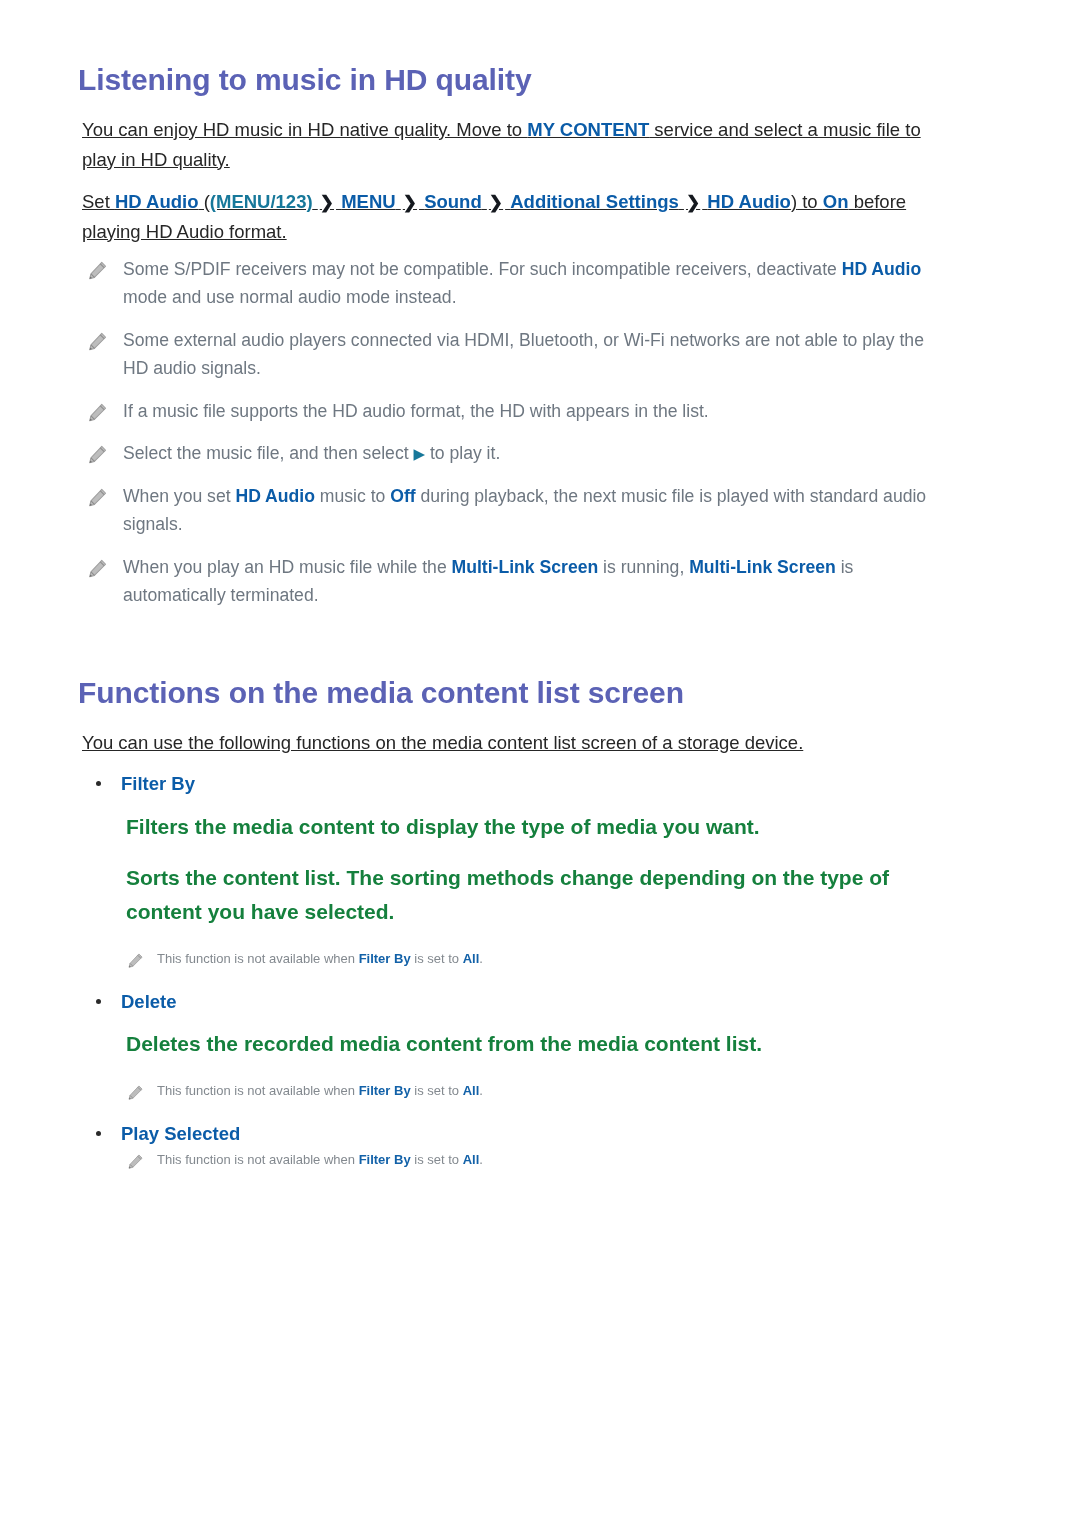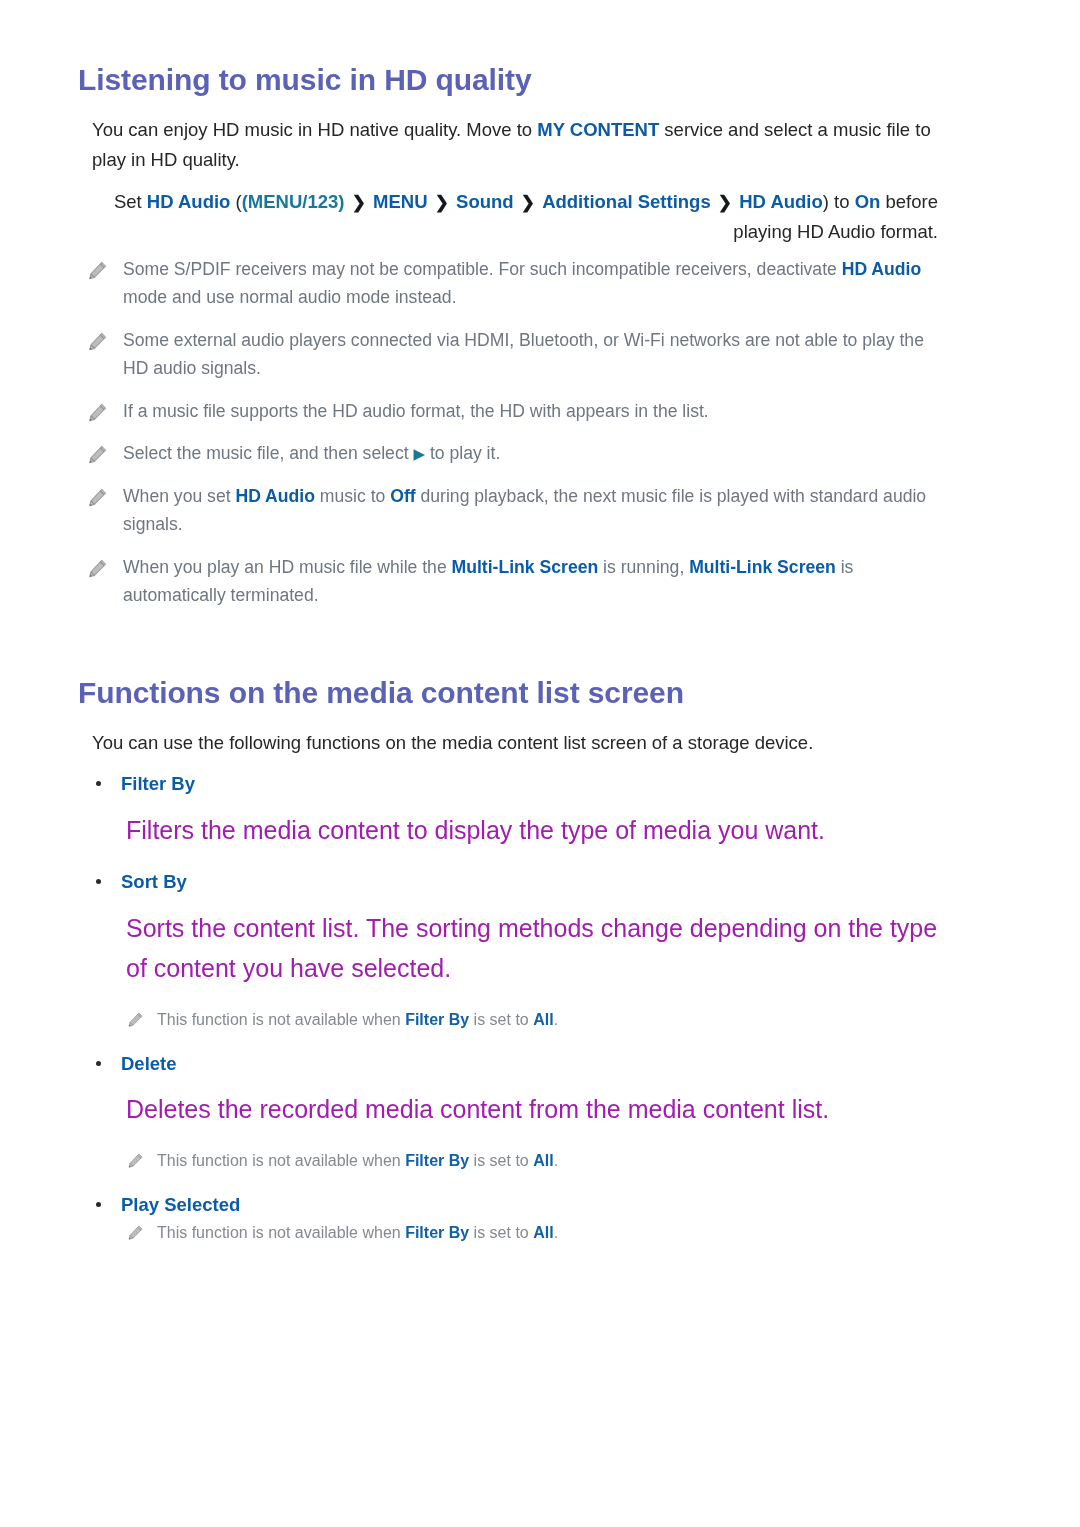--- a/index.html
+++ b/index.html
@@ -31,24 +31,25 @@
     letter-spacing: -0.1px;
   }
   h1.section-title.second {
     margin-top: 66px;
   }
 
   p.body-text {
     font-size: 18.5px;
     line-height: 1.62;
     color: #262626;
-    margin: 0 0 12px 14px;
+    margin: 0 0 12px 4px;
     max-width: 952px;
-  }
-  p.body-text.tight { margin-bottom: 10px; text-align: right; }
+    text-decoration: underline;
+  }
+  p.body-text.tight { margin-bottom: 10px; }
 
   .blue  { color: #0b5ca8; font-weight: bold; }
   .teal  { color: #17789a; font-weight: bold; }
   .chev  { color: #15191f; font-weight: bold; font-size: 17px; padding: 0 2px; }
   .play  { color: #17789a; font-size: 15px; }
 
   
   .note {
     display: flex;
     align-items: flex-start;
@@ -85,44 +86,45 @@
     position: relative;
     top: -4px;
   }
   .bullet .bullet-label {
     font-size: 18.5px;
     font-weight: bold;
     color: #0b5ca8;
     line-height: 1.5;
   }
   p.bullet-desc {
-    font-size: 25px;
+    font-size: 21px;
     line-height: 1.6;
-    color: #a21caf;
+    color: #15803d;
     margin: 12px 0 20px 0;
     padding-left: 48px;
     max-width: 910px;
+    font-weight: bold;
   }
   p.bullet-desc.last { margin-bottom: 18px; }
 
   
   .subnote {
     display: flex;
     align-items: flex-start;
     margin: 0 0 18px 0;
     padding-left: 48px;
   }
   .subnote .pencil {
     flex: 0 0 auto;
     width: 18px;
     margin-right: 13px;
     margin-top: 3px;
   }
   .subnote .note-text {
-    font-size: 16px;
+    font-size: 13px;
     line-height: 1.5;
     color: #83898f;
   }
   .subnote .blue { color: #1261a8; font-weight: bold; }
 
   svg.pencil-glyph { display: block; }
 </style>
 </head>
 <body>
 
@@ -210,24 +212,20 @@
   <h1 class="section-title second">Functions on the media content list screen</h1>
 
   <p class="body-text">You can use the following functions on the media content list screen of a storage device.</p>
 
   <div id="s2-items">
       <div class="bullet">
         <span class="dot"></span>
         <span class="bullet-label">Filter By</span>
       </div>
       <p class="bullet-desc last">Filters the media content to display the type of media you want.</p>
-      <div class="bullet">
-        <span class="dot"></span>
-        <span class="bullet-label">Sort By</span>
-      </div>
       <p class="bullet-desc">Sorts the content list. The sorting methods change depending on the type of content you have selected.</p>
       <div class="subnote">
   <span class="pencil">
     <svg class="pencil-glyph" viewBox="0 0 24 24" width="100%" height="auto" aria-hidden="true">
       <path d="M17.2 2.6 L21.4 6.8 L9.2 19 L4 20.4 L5.4 15.2 Z" fill="#bdbdbd" stroke="#9e9e9e" stroke-width="1.1" stroke-linejoin="round"></path>
       <path d="M15.6 4.2 L19.8 8.4" stroke="#8c8c8c" stroke-width="1.1"></path>
       <path d="M5.4 15.2 L9.2 19" stroke="#8c8c8c" stroke-width="1.1"></path>
       <path d="M4 20.4 L6.4 19.6 L4.8 18 Z" fill="#6f6f6f"></path>
     </svg>
   </span>

